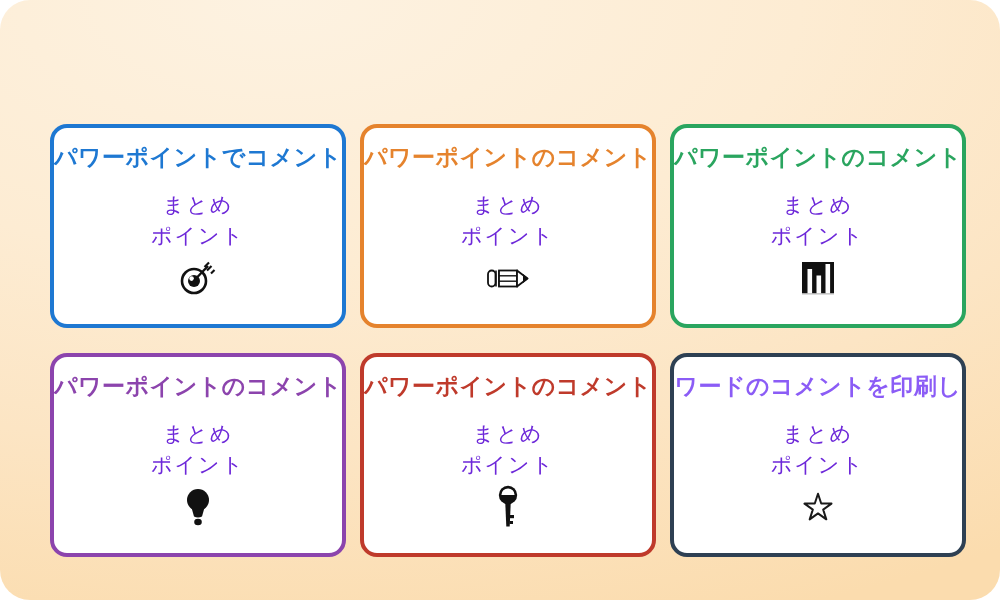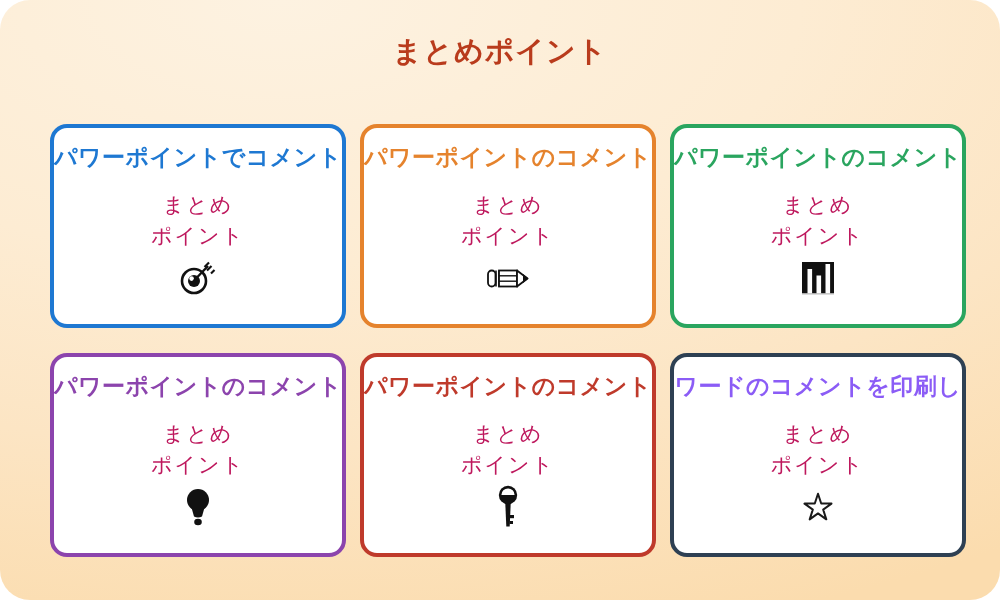--- a/index.html
+++ b/index.html
@@ -40,37 +40,36 @@
   .card-title{
     font-size:23px;
     font-weight:bold;
     letter-spacing:0.5px;
     white-space:nowrap;
   }
   .card-body{
     margin-top:16px;
     text-align:center;
     font-size:21px;
-    color:#be185d;
+    color:#6d28d9;
     line-height:31px;
     letter-spacing:2px;
   }
   .card-icon{
     margin-top:5px;
     height:44px;
     display:flex;
     align-items:center;
     justify-content:center;
   }
 </style>
 </head>
 <body>
 
 <div class="page">
-  <div class="page-title" style="color: rgb(185, 59, 28);">まとめポイント</div>
 
   <div class="grid">
 
     <div class="card" style="border-color: rgb(30, 120, 210);">
       <div class="card-title" style="color: rgb(30, 120, 210);">パワーポイントでコメント</div>
       <div class="card-body">
         <div>まとめ</div>
         <div>ポイント</div>
       </div>
       <div class="card-icon">

